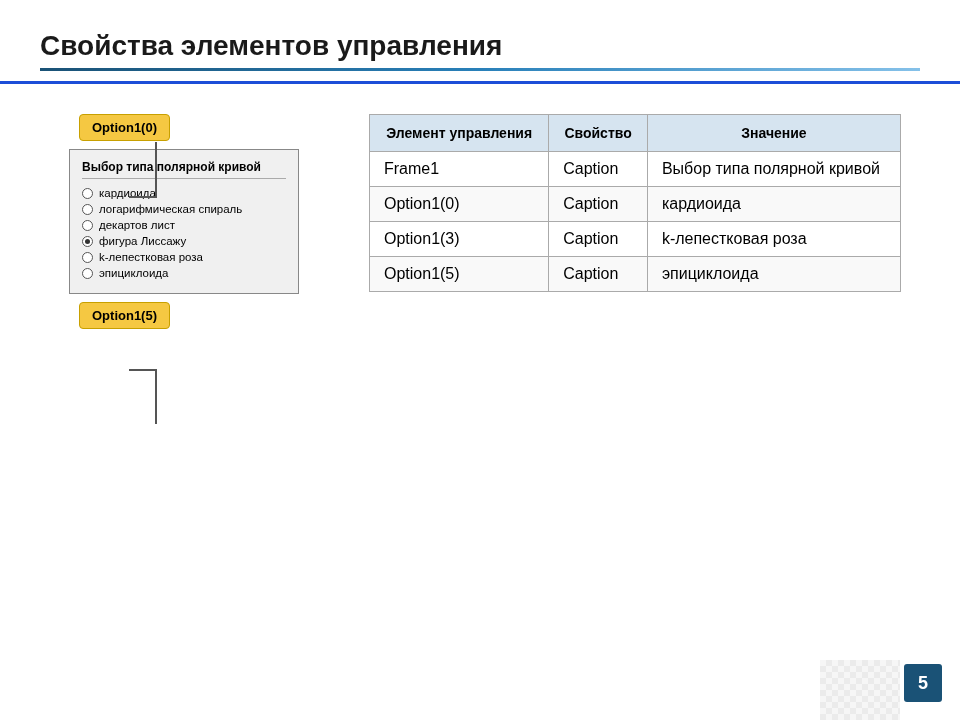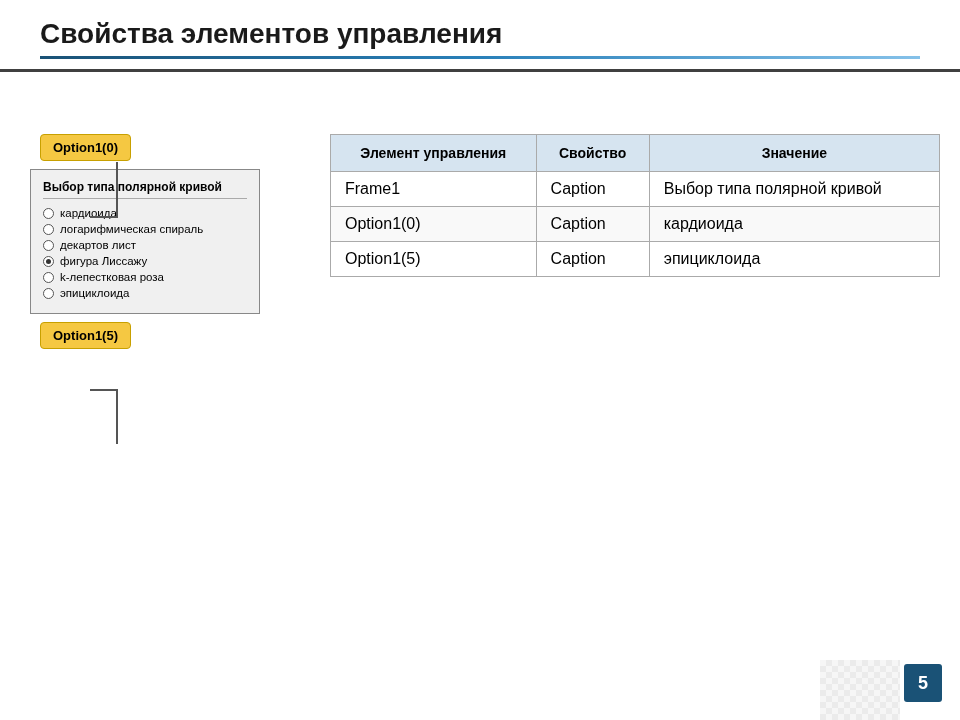--- a/index.html
+++ b/index.html
@@ -8,41 +8,40 @@
       height: 720px;
       overflow: hidden;
       font-family: Arial, sans-serif;
       background: #fff;
       position: relative;
     }
 
     
     .header {
       background: #fff;
-      padding: 18px 40px 10px 40px;
-      border-bottom: 3px solid #404040;
+      padding: 30px 40px 10px 40px;
+      border-bottom: 3px solid #1d4ed8;
     }
     .header-title {
       font-size: 28px;
       font-weight: bold;
       color: #1a1a1a;
     }
     .header-underline {
       height: 3px;
       background: linear-gradient(to right, #1a5276, #2980b9, #85c1e9);
       margin-top: 6px;
     }
 
     
     .main-content {
       display: flex;
-      padding: 30px 20px;
+      padding: 30px 59px;
       gap: 30px;
       align-items: flex-start;
-      margin-top: 32px;
     }
 
     
     .left-panel {
       position: relative;
       width: 280px;
       flex-shrink: 0;
     }
 
     
@@ -241,20 +240,25 @@
           <td>Frame1</td>
           <td>Caption</td>
           <td>Выбор типа полярной кривой</td>
         </tr>
         <tr>
           <td>Option1(0)</td>
           <td>Caption</td>
           <td>кардиоида</td>
         </tr>
         <tr>
+          <td>Option1(3)</td>
+          <td>Caption</td>
+          <td>k-лепестковая роза</td>
+        </tr>
+        <tr>
           <td>Option1(5)</td>
           <td>Caption</td>
           <td>эпициклоида</td>
         </tr>
       </tbody>
     </table>
   </div>
 </div>
 
 <div class="bottom-deco"></div>

